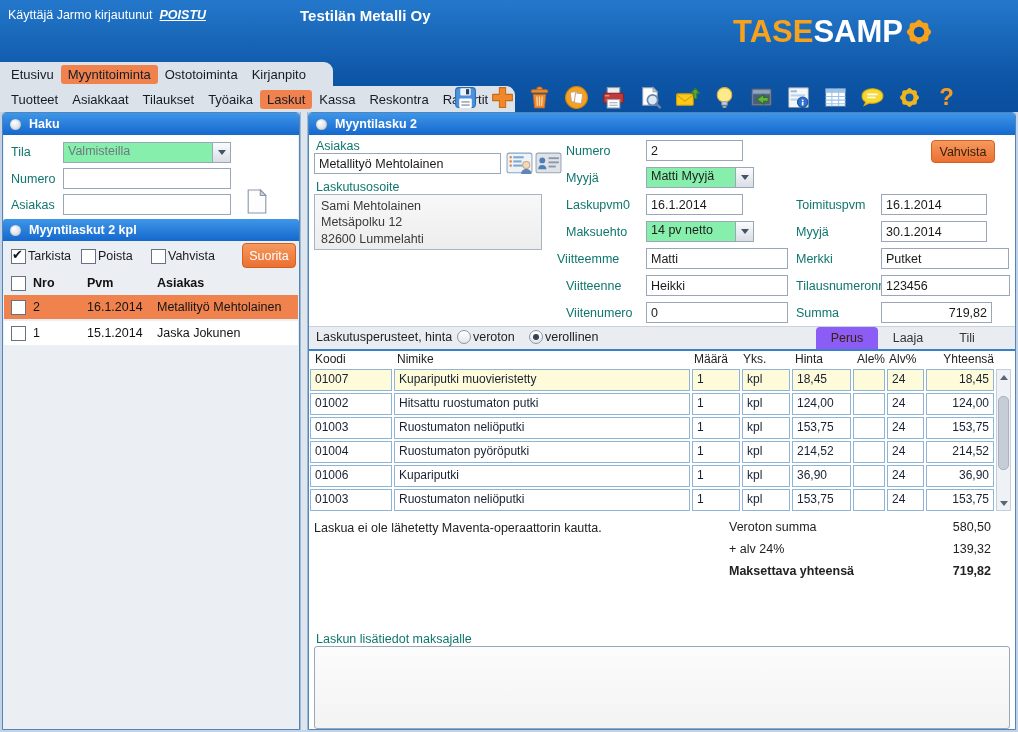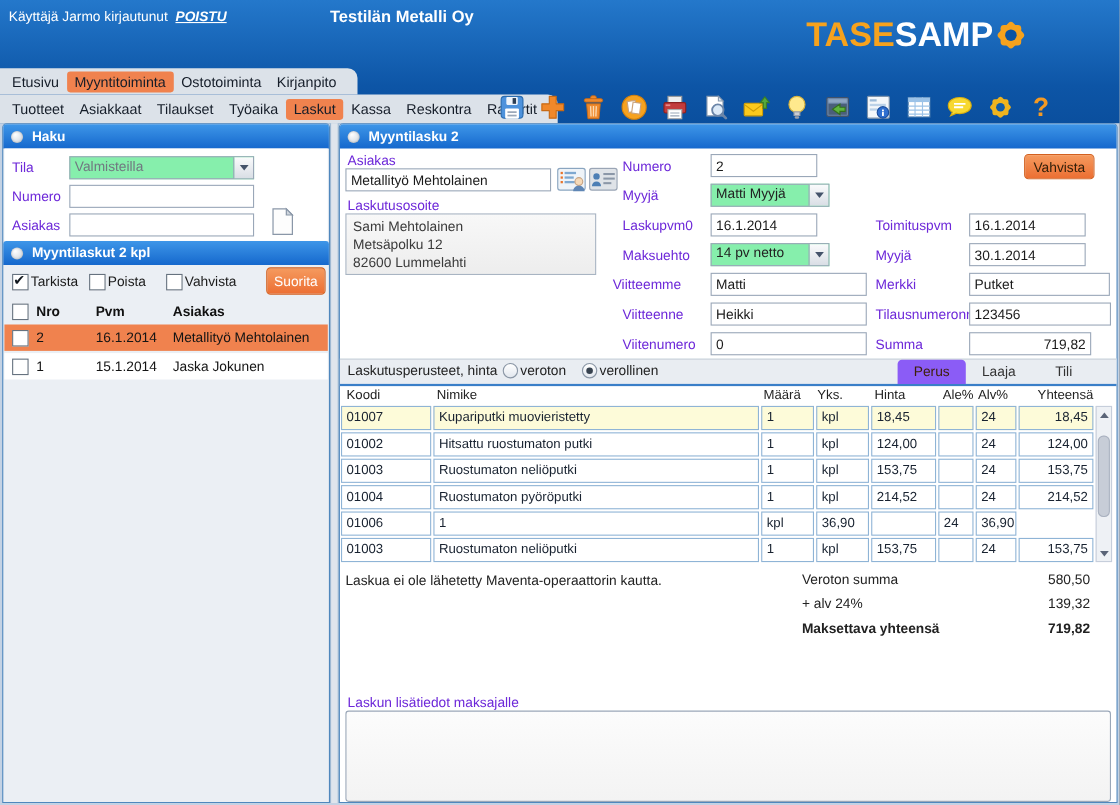--- a/index.html
+++ b/index.html
@@ -12,21 +12,21 @@
   .user-info { position:absolute; left:8px; top:8px; color:#fff; font-size:12.5px; }
   .logout { color:#fff; font-weight:bold; text-decoration:underline; margin-left:7px; cursor:pointer;font-style:italic; }
   .company { position:absolute; left:300px; top:7px; color:#fff; font-weight:bold; font-size:15px; }
   .logo { position:absolute; left:733px; top:16px; display:flex; align-items:center;
           font-size:31px; font-weight:bold; line-height:1; }
   .logo-tase { color:#f6a21d; } .logo-samp { color:#ffffff; }
   .logo-gear { width:30px; height:30px; margin-left:1px; }
 
   
   .tabs-row { position:absolute; left:0; background:#dce2e9; display:flex; align-items:center;
-              border-radius:0 9px 0 0; padding:0 12px 0 4px; }
+              border-radius:0 9px 0 0; padding:0 20px 0 4px; }
   .tabs-row1 { top:62px; height:24px; }
   .tabs-row2 { top:86px; height:26px; }
   .tab { font-size:13px; color:#141c28; padding:2px 7px; border-radius:3px; cursor:pointer; white-space:nowrap; }
   .tab[data-active="true"] { background:#f0824e; }
 
   
   .toolbar { position:absolute; left:453px; top:84px; height:27px; display:flex; gap:12px; align-items:center; }
   .tool { width:25px; height:25px; cursor:pointer; } .tool svg { width:100%; height:100%; display:block; }
 
   
@@ -36,21 +36,21 @@
                  background:#dfe5ec; border-left:1px solid #9db8d2; border-right:1px solid #9db8d2; box-sizing:border-box; cursor:col-resize; }
   .main-panel  { position:absolute; left:308px; top:112px; width:708px; height:618px;
                  background:#ffffff; border:1px solid #4f87bd; border-radius:4px 4px 0 0; box-sizing:border-box; }
   .panel-header { position:absolute; left:0; right:0; height:22px;
                   background:linear-gradient(#3e96e8,#1568cd); border-radius:3px 3px 0 0;
                   display:flex; align-items:center; gap:8px; padding-left:7px;
                   color:#fff; font-weight:bold; font-size:12.5px; box-sizing:border-box; }
   .ph-circle { width:11px; height:11px; border-radius:50%; flex:0 0 auto;
                background:radial-gradient(circle at 35% 30%,#ffffff,#c9d1da);
                box-shadow:inset 0 0 2px rgba(0,0,0,.3); }
-  .lbl { position:absolute; font-size:12.5px; color:#6d28d9; white-space:nowrap; }
+  .lbl { position:absolute; font-size:12.5px; color:#0f766e; white-space:nowrap; }
   .tinput { position:absolute; height:21px; border:1px solid #9aa7b8; background:#fff;
             font:12.5px "Liberation Sans",sans-serif; color:#1a1a1a; padding:0 4px; box-sizing:border-box; }
   .tinput.num { text-align:right; }
   .tselect { position:absolute; height:21px; border:1px solid #9aa7b8; background:#86efac;
              display:flex; align-items:stretch; box-sizing:border-box; cursor:pointer; }
   .tselect .val { flex:1; padding:1px 4px; font-size:12.5px; color:#222; white-space:nowrap; overflow:hidden; }
   .tselect .val.muted { color:#707880; }
   .dd { width:17px; border-left:1px solid #9aa7b8; background:linear-gradient(#fafbfc,#d9dee5);
         display:flex; align-items:center; justify-content:center; cursor:pointer; }
   .dd::after { content:""; border-left:4px solid transparent; border-right:4px solid transparent;
@@ -472,20 +472,21 @@
         <div class="cell">Ruostumaton pyöröputki</div>
         <div class="cell">1</div>
         <div class="cell">kpl</div>
         <div class="cell">214,52</div>
         <div class="cell"></div>
         <div class="cell">24</div>
         <div class="cell num">214,52</div>
       </div>
       <div class="trow" data-hl="false">
         <div class="cell">01006</div>
+        <div class="cell">Kupariputki</div>
         <div class="cell">1</div>
         <div class="cell">kpl</div>
         <div class="cell">36,90</div>
         <div class="cell"></div>
         <div class="cell">24</div>
         <div class="cell num">36,90</div>
       </div>
       <div class="trow" data-hl="false">
         <div class="cell">01003</div>
         <div class="cell">Ruostumaton neliöputki</div>

